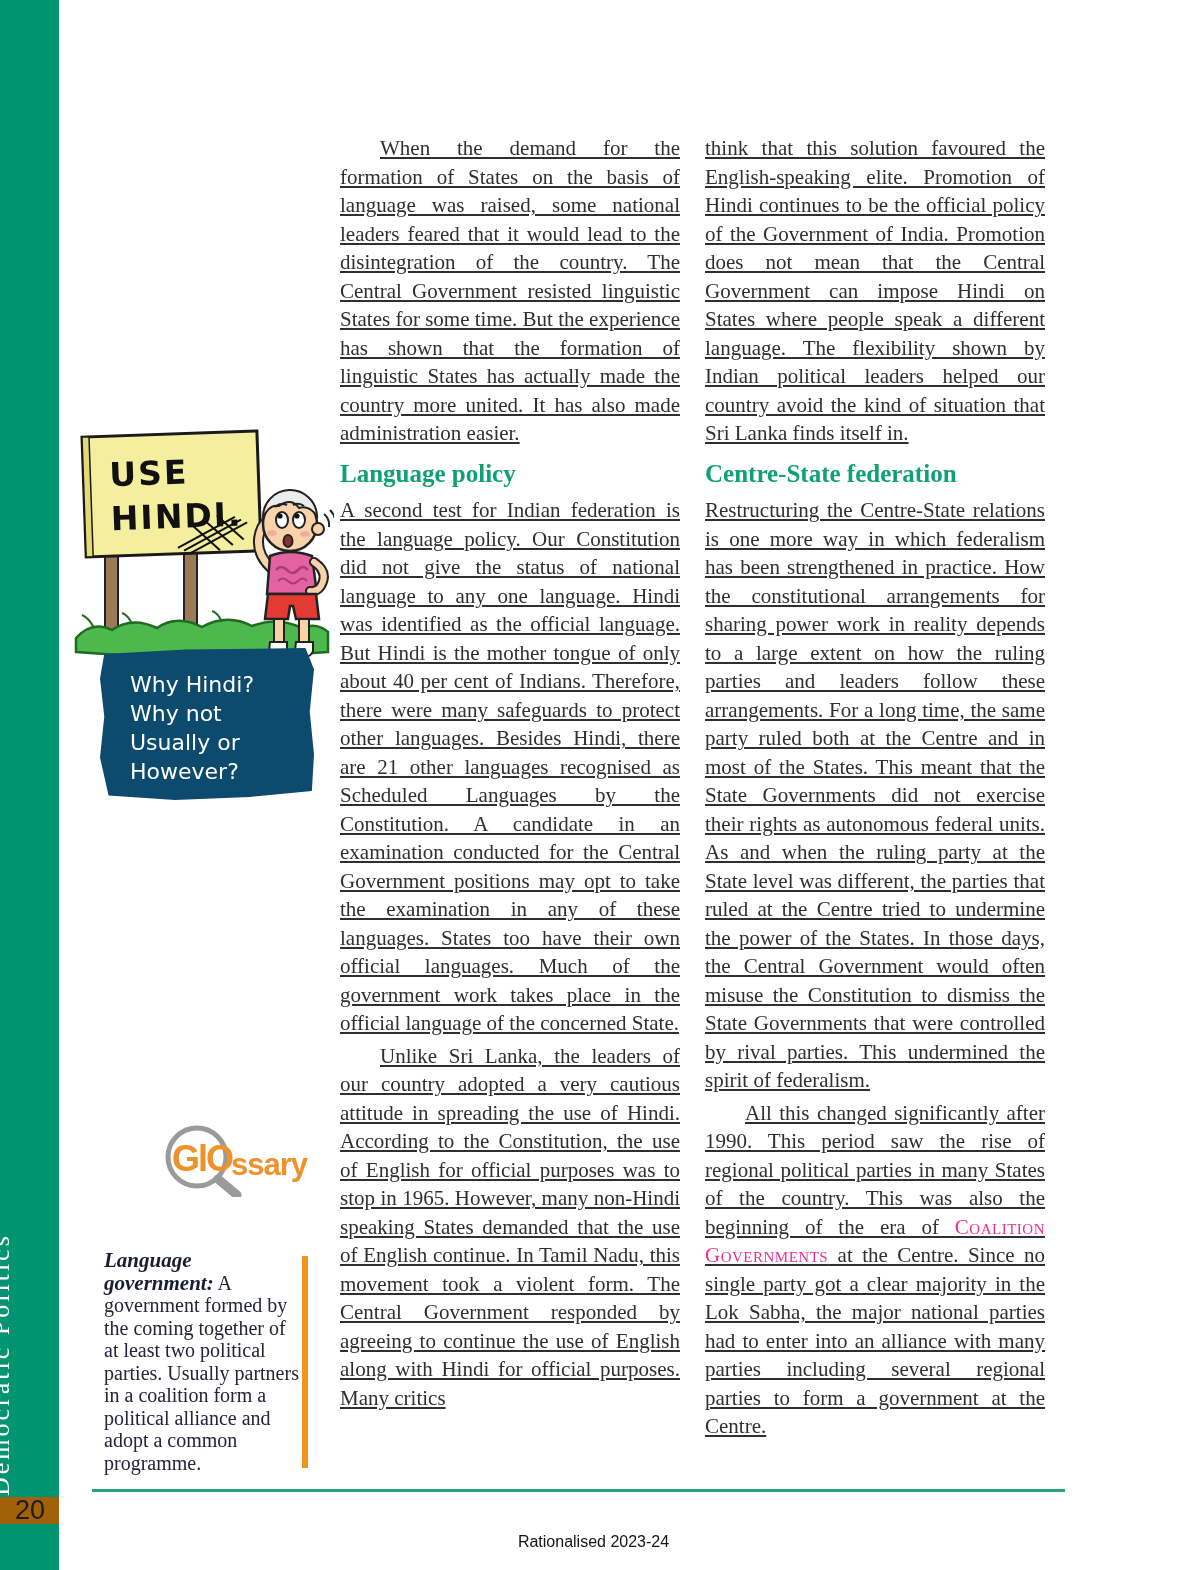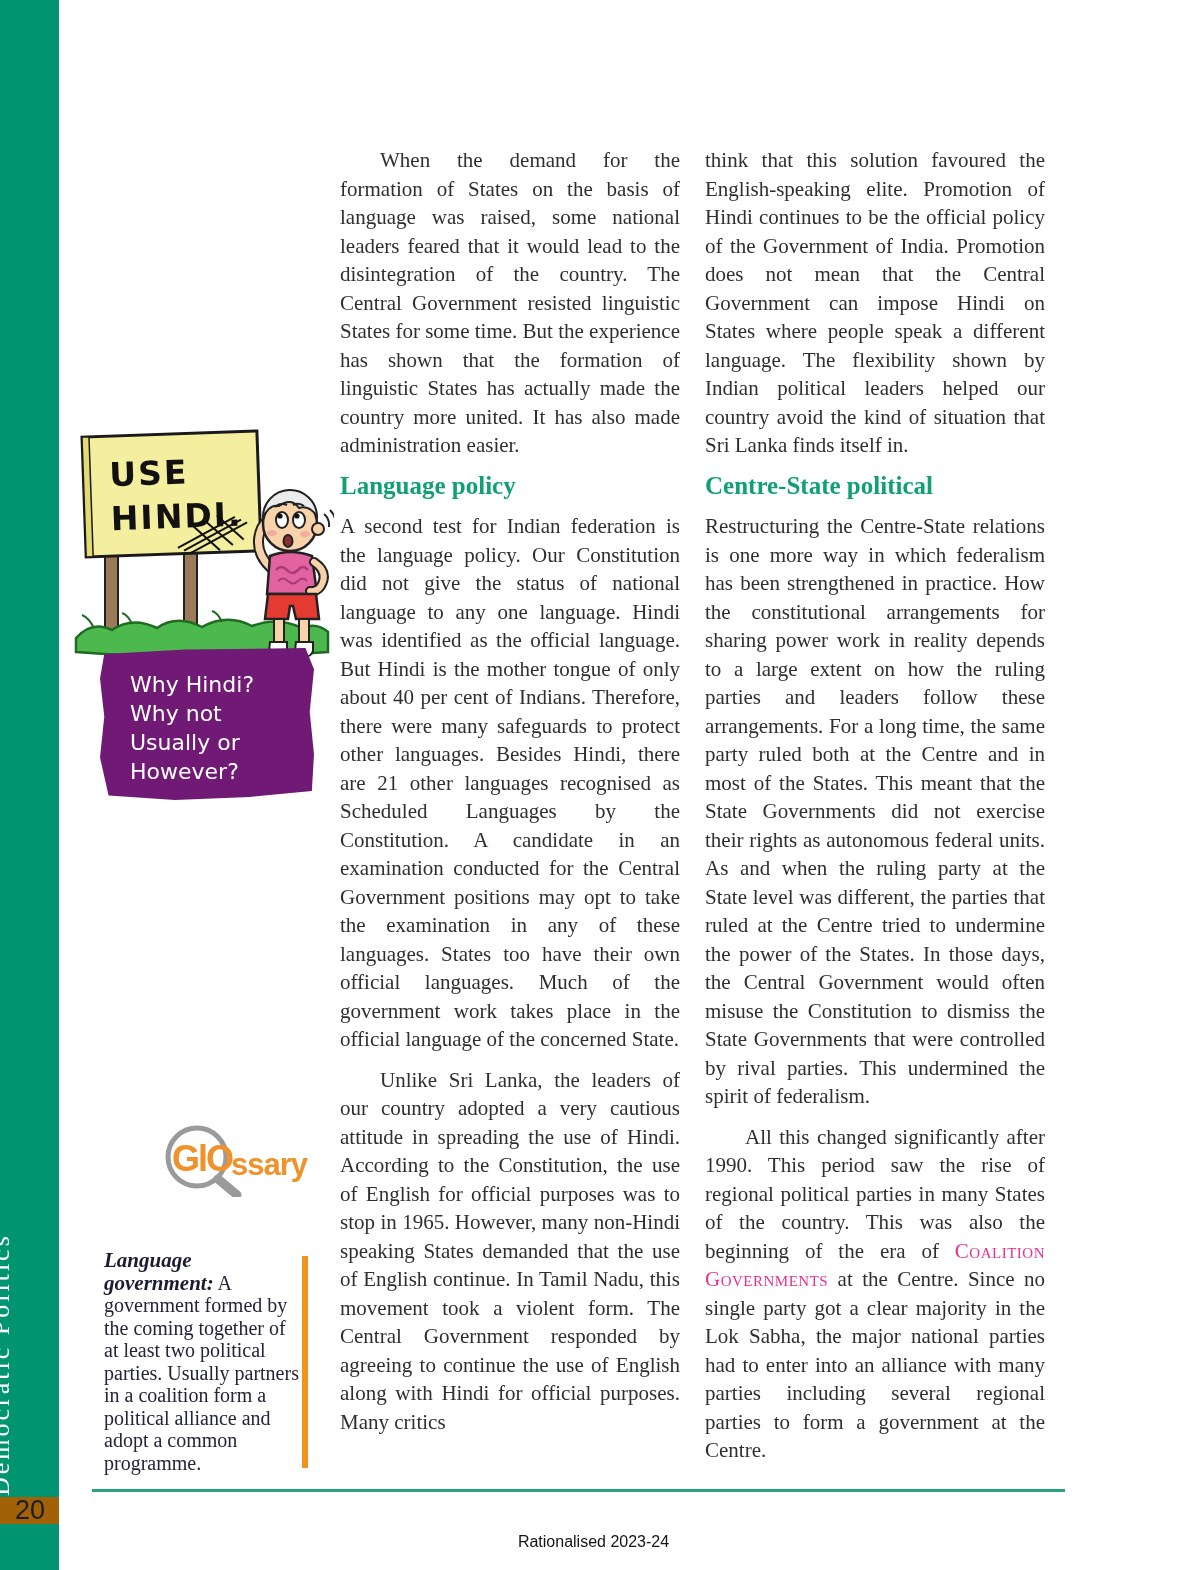--- a/index.html
+++ b/index.html
@@ -22,35 +22,35 @@
   }
 
   
   .col {
     position:absolute; top:134px; width:340px;
     font-size:21px; line-height:28.5px; color:#2f2f31;
     text-align:justify;
   }
   .col-left { left:340px; }
   .col-right { left:705px; }
-  .col p { margin:12px 0 4px 0; }
+  .col p { margin:0 0 4px 0;text-decoration:underline; }
   .col p.indent { text-indent:40px; }
   .section-heading {
     font-family:"Liberation Serif", serif; font-size:25px; font-weight:bold;
     color:#0fa173; margin:12px 0 8px 0; line-height:1.15; text-align:left;
   }
   .term-pink { color:#EC2E8F; font-variant:small-caps; letter-spacing:0.5px; }
 
   
   .cartoon { position:absolute; left:72px; top:398px; width:262px; height:268px; }
 
   
   .bubble {
     position:absolute; left:100px; top:648px; width:214px; height:152px;
-    background:#701a75; color:#ffffff;
+    background:#0c4a6e; color:#ffffff;
     font-family:"DejaVu Sans", sans-serif; font-size:22px; line-height:29px;
     padding:22px 0 0 30px; box-sizing:border-box;
     clip-path:polygon(2% 4%, 40% 1%, 96% 0%, 100% 14%, 98% 42%, 100% 70%, 99% 94%, 70% 98%, 35% 100%, 4% 97%, 0% 72%, 2% 45%, 0% 20%);
   }
   .bubble span { display:block; }
 
   
   .glossary-logo { position:absolute; left:157px; top:1121px; width:180px; height:76px; }
   .glossary-body {
     position:absolute; left:104px; top:1249px; width:197px;
@@ -164,21 +164,21 @@
 
   <div class="col col-left">
     <p class="indent">When the demand for the formation of States on the basis of language was raised, some national leaders feared that it would lead to the disintegration of the country. The Central Government resisted linguistic States for some time. But the experience has shown that the formation of linguistic States has actually made the country more united. It has also made administration easier.</p>
     <h2 class="section-heading">Language policy</h2>
     <p>A second test for Indian federation is the language policy. Our Constitution did not give the status of national language to any one language. Hindi was identified as the official language. But Hindi is the mother tongue of only about 40 per cent of Indians. Therefore, there were many safeguards to protect other languages. Besides Hindi, there are 21 other languages recognised as Scheduled Languages by the Constitution. A candidate in an examination conducted for the Central Government positions may opt to take the examination in any of these languages. States too have their own official languages. Much of the government work takes place in the official language of the concerned State.</p>
     <p class="indent">Unlike Sri Lanka, the leaders of our country adopted a very cautious attitude in spreading the use of Hindi. According to the Constitution, the use of English for official purposes was to stop in 1965. However, many non-Hindi speaking States demanded that the use of English continue. In Tamil Nadu, this movement took a violent form. The Central Government responded by agreeing to continue the use of English along with Hindi for official purposes. Many critics</p>
   </div>
 
   <div class="col col-right">
     <p>think that this solution favoured the English-speaking elite. Promotion of Hindi continues to be the official policy of the Government of India. Promotion does not mean that the Central Government can impose Hindi on States where people speak a different language. The flexibility shown by Indian political leaders helped our country avoid the kind of situation that Sri Lanka finds itself in.</p>
-    <h2 class="section-heading">Centre-State political</h2>
+    <h2 class="section-heading">Centre-State federation</h2>
     <p>Restructuring the Centre-State relations is one more way in which federalism has been strengthened in practice. How the constitutional arrangements for sharing power work in reality depends to a large extent on how the ruling parties and leaders follow these arrangements. For a long time, the same party ruled both at the Centre and in most of the States. This meant that the State Governments did not exercise their rights as autonomous federal units. As and when the ruling party at the State level was different, the parties that ruled at the Centre tried to undermine the power of the States. In those days, the Central Government would often misuse the Constitution to dismiss the State Governments that were controlled by rival parties. This undermined the spirit of federalism.</p>
     <p class="indent"><span>All this changed significantly after 1990. This period saw the rise of regional political parties in many States of the country. This was also the beginning of the era of </span><span class="term-pink">Coalition Governments</span><span> at the Centre. Since no single party got a clear majority in the Lok Sabha, the major national parties had to enter into an alliance with many parties including several regional parties to form a government at the Centre.</span></p>
   </div>
 
   <div class="bottom-rule"></div>
   <div class="footer-note">Rationalised 2023-24</div>
 
 </div>
 
 </body></html>

